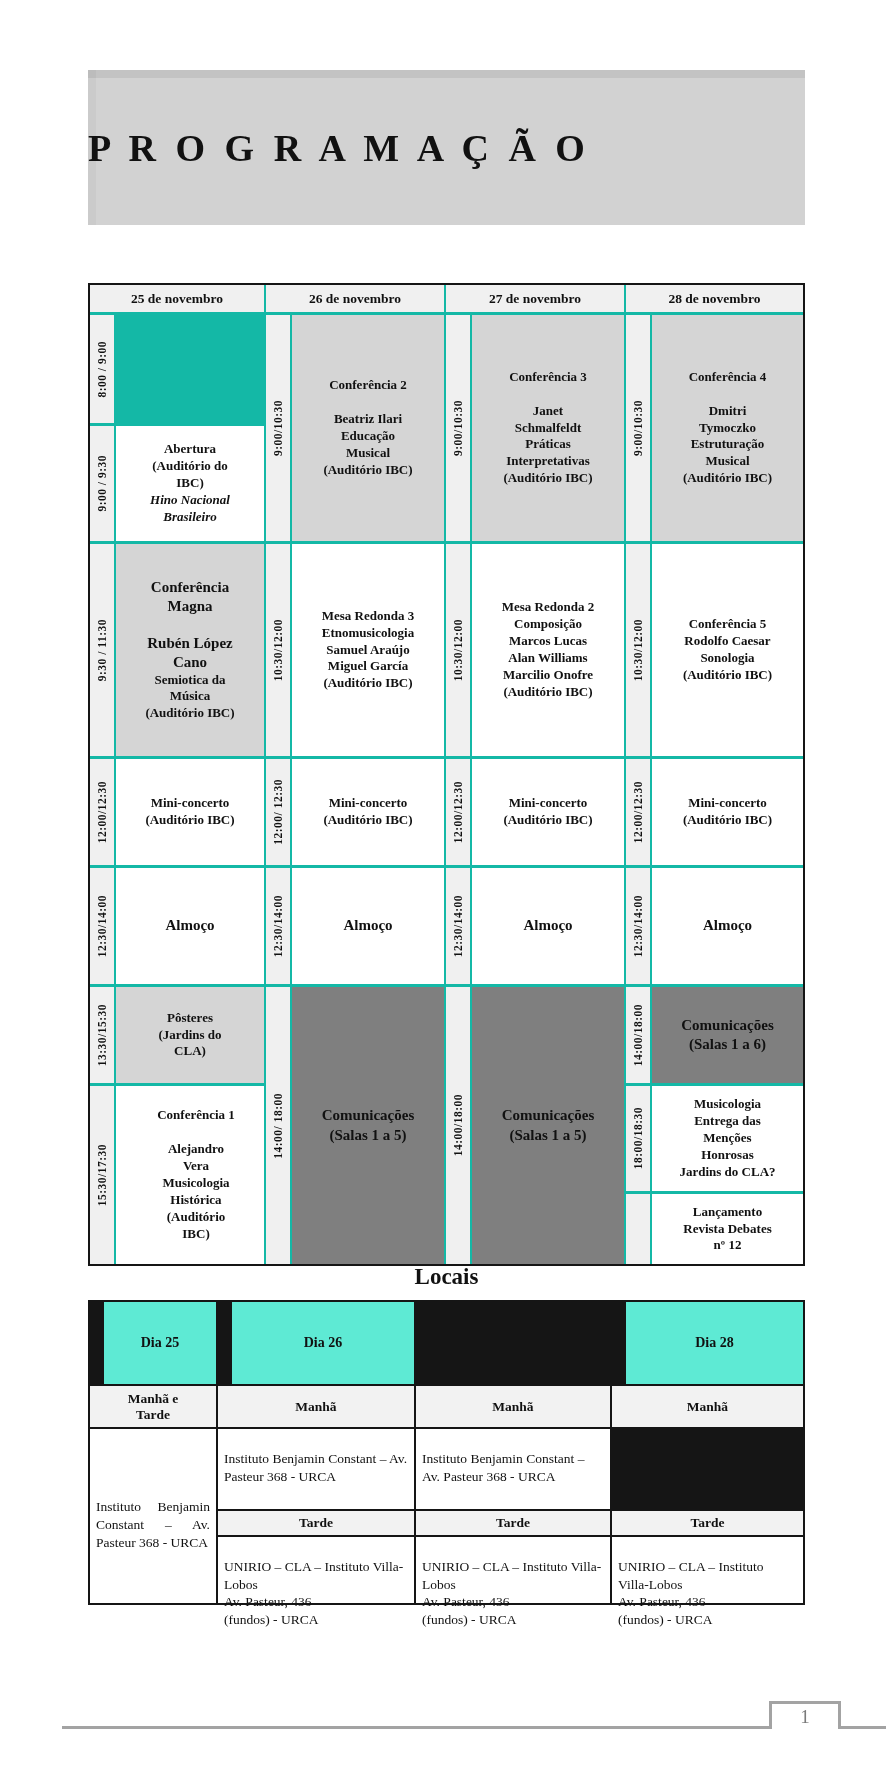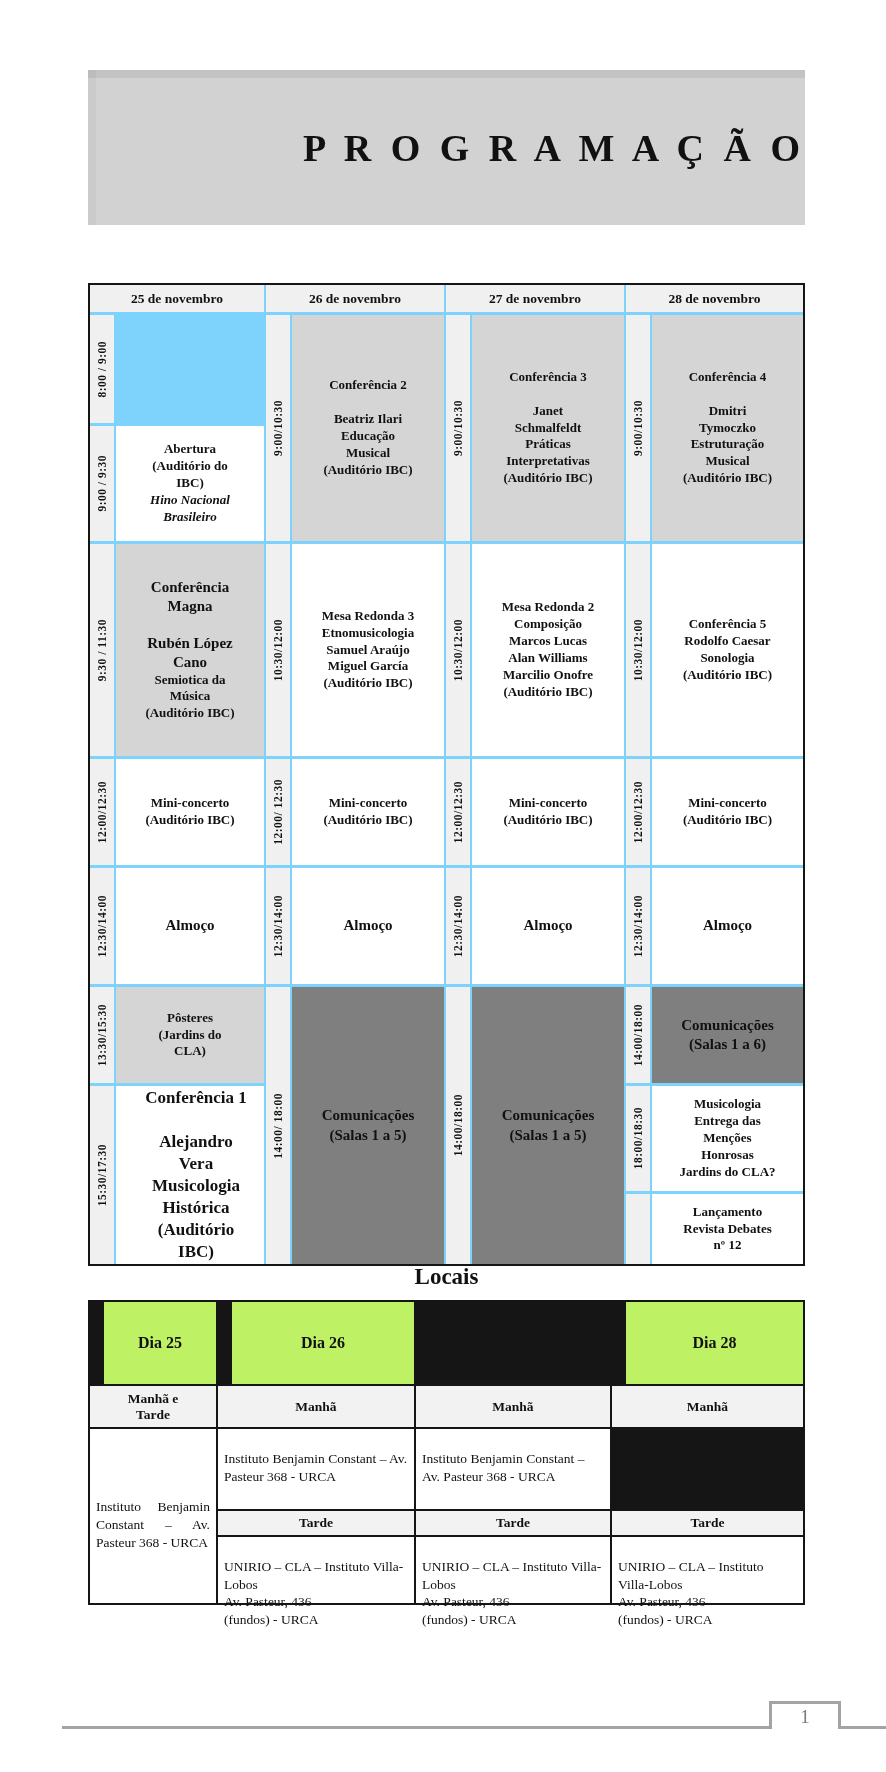--- a/index.html
+++ b/index.html
@@ -6,60 +6,60 @@
   body{
     width:886px;height:1772px;position:relative;background:#ffffff;
     font-family:"Liberation Serif","DejaVu Serif",serif;color:#111;
     overflow:hidden;
   }
   
   #title-box{
     position:absolute;left:88px;top:70px;width:717px;height:155px;
     background:#d2d2d2;
     box-shadow:inset 0 8px 0 rgba(0,0,0,0.07), inset 8px 0 0 rgba(0,0,0,0.03);
-    display:flex;align-items:center;justify-content:flex-end;
+    display:flex;align-items:center;justify-content:flex-start;
   }
   #title-text{font-size:38px;font-weight:bold;letter-spacing:5px;white-space:nowrap;}
 
   
   #schedule{
     position:absolute;left:88px;top:283px;
     display:grid;
     grid-template-columns:24px 148px 24px 152px 24px 152px 24px 151px;
     grid-template-rows:27px 108px 115px 212px 106px 116px 96px 105px 70px;
     column-gap:2px;row-gap:3px;
-    background:#7dd3fc;border:2px solid #151515;
+    background:#14b8a6;border:2px solid #151515;
   }
   .dh{background:#f0f0f0;display:flex;align-items:center;justify-content:center;
       font-weight:bold;font-size:13.5px;}
   .tc{background:#f0f0f0;display:flex;align-items:center;justify-content:center;}
   .vtext{writing-mode:vertical-rl;transform:rotate(180deg);
       font-weight:bold;font-size:11.5px;letter-spacing:.5px;white-space:nowrap;}
   .ec{background:#ffffff;display:flex;flex-direction:column;align-items:center;
       justify-content:center;text-align:center;font-weight:bold;font-size:13px;
       line-height:1.3;white-space:pre-line;padding:2px;}
   .ec .head{font-size:15px;line-height:1.25;display:block;}
   .ec .it{font-style:italic;display:block;}
   .gray{background:#d5d5d5;}
   .dark{background:#7f7f7f;}
   .big{font-size:15px;}
-  .mid{font-size:17px;padding-left:14px;}
+  .mid{font-size:13px;padding-left:14px;}
 
   
   #locais-heading{position:absolute;left:88px;top:1264px;width:717px;text-align:center;
       font-size:23px;font-weight:bold;}
   #locais-table{
     position:absolute;left:88px;top:1300px;
     display:grid;
     grid-template-columns:126px 196px 194px 191px;
     grid-template-rows:82px 41px 80px 24px 66px;
     gap:2px;background:#151515;border:2px solid #151515;
   }
-  .lh{background:#bef264;display:flex;align-items:center;justify-content:center;
-      font-weight:bold;font-size:16px;margin-left:14px;}
+  .lh{background:#5eead4;display:flex;align-items:center;justify-content:center;
+      font-weight:bold;font-size:14px;margin-left:14px;}
   .lp{background:#f2f2f2;display:flex;align-items:center;justify-content:center;
       font-weight:bold;font-size:13.5px;text-align:center;white-space:pre-line;padding:1px 2px;}
   .lt{background:#f2f2f2;display:flex;align-items:center;justify-content:center;
       font-weight:bold;font-size:13.5px;}
   .lv{background:#ffffff;font-size:13.5px;line-height:1.32;padding:3px 6px;
       white-space:pre-line;}
   .lv .b{font-weight:normal;}
   .lv25{display:flex;flex-direction:column;justify-content:center;text-align:justify;}
 
   

